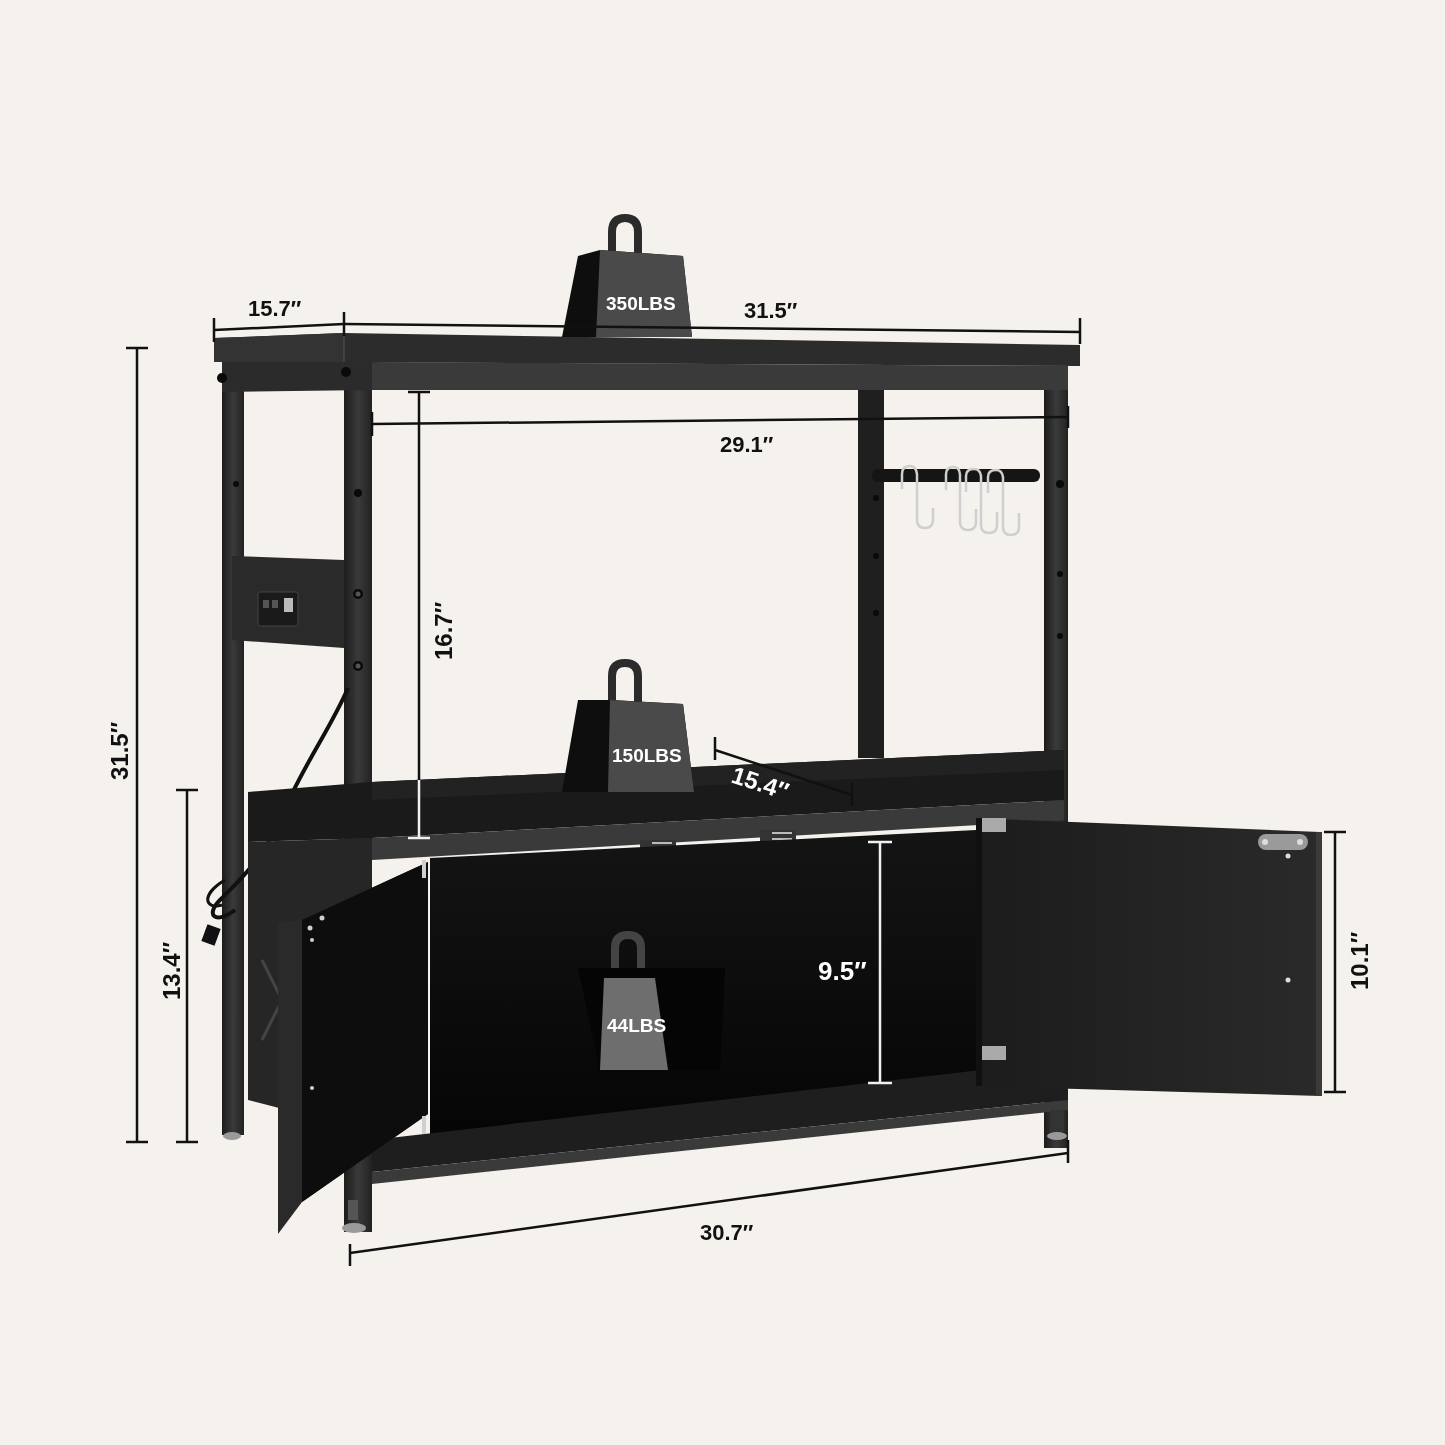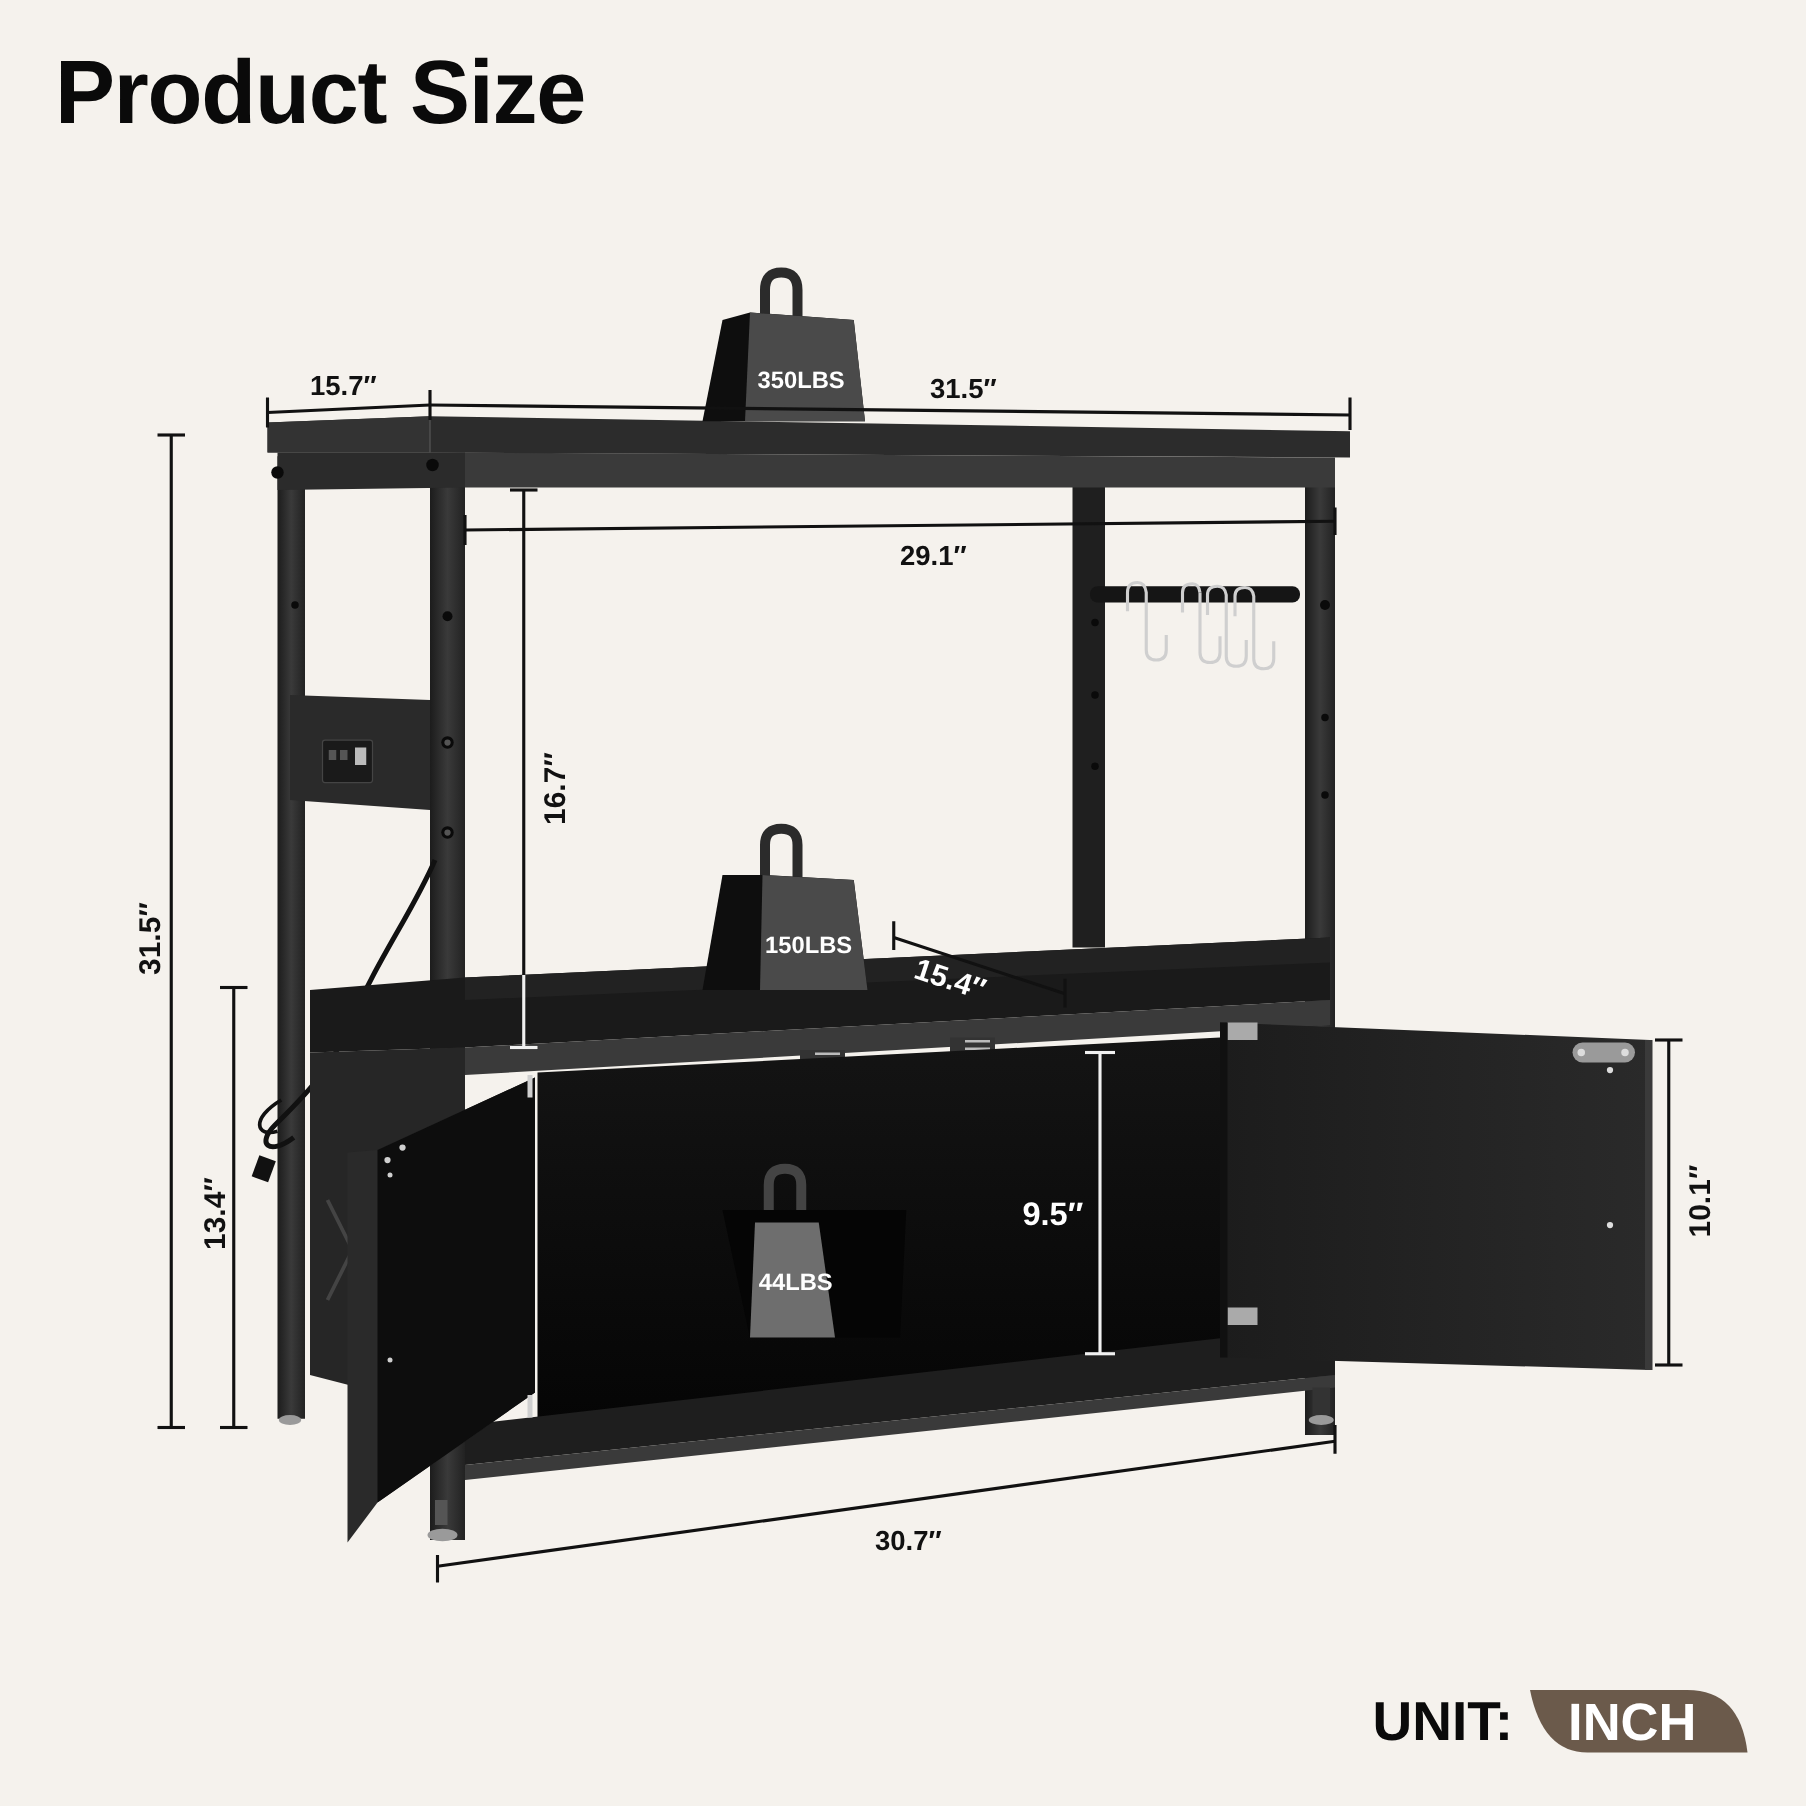--- a/index.html
+++ b/index.html
@@ -38,21 +38,20 @@
   .unit-value {
     position: absolute; left: 30px; top: 0; height: 52px; line-height: 52px;
     font-size: 42px; font-weight: 700; color: #ffffff;
   }
 </style>
 </head>
 <body>
 
 <div class="page">
 
-  <div class="title">Product Size</div>
 
   <svg class="title-accent" width="145" height="45" style="position:absolute;left:40px;top:136px;">
     <path d="M0,0 L92,0 Q132,0 138,40 L138,40 L38,40 Q0,40 0,0 Z" fill="#6b5a4b"></path>
   </svg>
 
   <svg class="diagram" viewBox="0 0 1445 1445" width="1445" height="1445">
     <defs>
       <linearGradient id="legGrad" x1="0" x2="1">
         <stop offset="0" stop-color="#1c1c1c"></stop>
         <stop offset="0.5" stop-color="#3a3a3a"></stop>
@@ -254,23 +253,14 @@
     <text class="dim-label" x="0" y="0" font-size="24" fill="#111" transform="translate(1368 990) rotate(-90)">10.1″</text>
     <text class="dim-label" x="0" y="0" font-size="24" fill="#ffffff" transform="translate(730 782) rotate(18)">15.4″</text>
     <text class="dim-label" x="818" y="980" font-size="26" fill="#ffffff">9.5″</text>
     <text class="dim-label" x="700" y="1240" font-size="22" fill="#111">30.7″</text>
 
     <text class="dim-label" x="606" y="310" font-size="19" fill="#ffffff">350LBS</text>
     <text class="dim-label" x="612" y="762" font-size="19" fill="#ffffff">150LBS</text>
     <text class="dim-label" x="607" y="1032" font-size="19" fill="#ffffff">44LBS</text>
   </svg>
 
-  <div class="unit">
-    <span class="unit-label">UNIT:</span>
-    <div class="unit-badge">
-      <svg width="176" height="52">
-        <path d="M0,0 L126,0 Q168,0 174,50 L174,50 L46,50 Q10,50 0,0 Z" fill="#6b5a4b"></path>
-      </svg>
-      <span class="unit-value">INCH</span>
-    </div>
-  </div>
 
 </div>
 
 </body></html>

